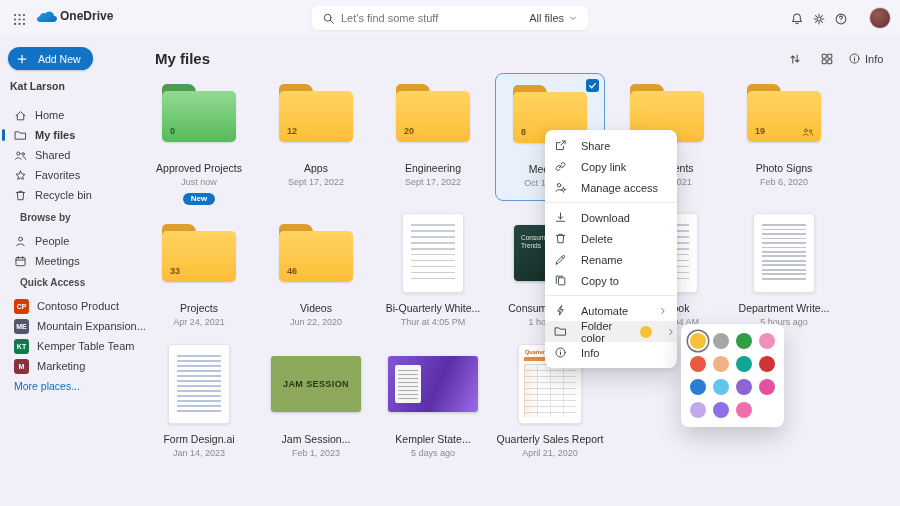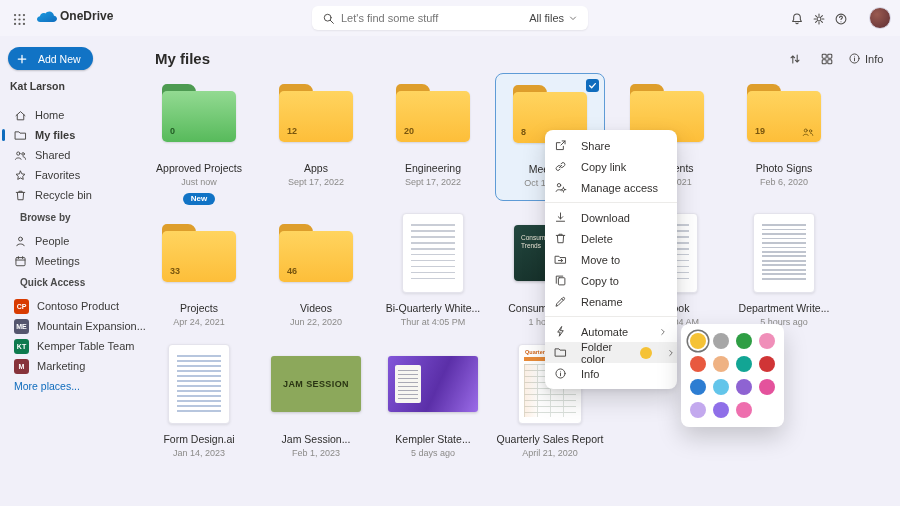--- a/index.html
+++ b/index.html
@@ -473,39 +473,31 @@
   <div class="mi">
     <svg class="ic" width="13" height="13" viewBox="0 0 16 16">
         <path d="M2.8 4.2h10.4"></path>
         <path d="M6 4V2.8h4V4"></path>
         <path d="M4.2 4.4l.6 8.8h6.4l.6-8.8"></path>
       </svg>
     <span>Delete</span>
   </div>
   <div class="mi">
     <svg class="ic" width="13" height="13" viewBox="0 0 16 16">
-        <path d="M1.8 4h4.2l1.4 1.6h6.8v7H1.8z"></path>
-        <path d="M5.5 9.3h5"></path>
-        <path d="M8.8 7.6l1.9 1.7-1.9 1.7"></path>
-      </svg>
-    <span>Move to</span>
+        <path d="M2.6 13.4l.9-2.8 7.3-7.3c.5-.5 1.4-.5 1.9 0s.5 1.4 0 1.9l-7.3 7.3z"></path>
+        <path d="M9.6 4.5l1.9 1.9"></path>
+      </svg>
+    <span>Rename</span>
   </div>
   <div class="mi">
     <svg class="ic" width="13" height="13" viewBox="0 0 16 16">
         <rect x="5.4" y="4.6" width="8" height="8.8" rx="1"></rect>
         <path d="M10.8 2.6H2.8v8.8"></path>
       </svg>
     <span>Copy to</span>
-  </div>
-  <div class="mi">
-    <svg class="ic" width="13" height="13" viewBox="0 0 16 16">
-        <path d="M2.6 13.4l.9-2.8 7.3-7.3c.5-.5 1.4-.5 1.9 0s.5 1.4 0 1.9l-7.3 7.3z"></path>
-        <path d="M9.6 4.5l1.9 1.9"></path>
-      </svg>
-    <span>Rename</span>
   </div>
   <div class="mdiv"></div>
   <div class="mi">
     <svg class="ic" width="13" height="13" viewBox="0 0 16 16">
         <path d="M9.2 2.2 4.6 8.8h2.9l-1 5 4.9-6.8h-3z"></path>
       </svg>
     <span>Automate</span>
     <span class="sp"></span>
     <svg class="ic" width="10" height="10" viewBox="0 0 16 16">
         <path d="M6 4l4 4-4 4"></path>

